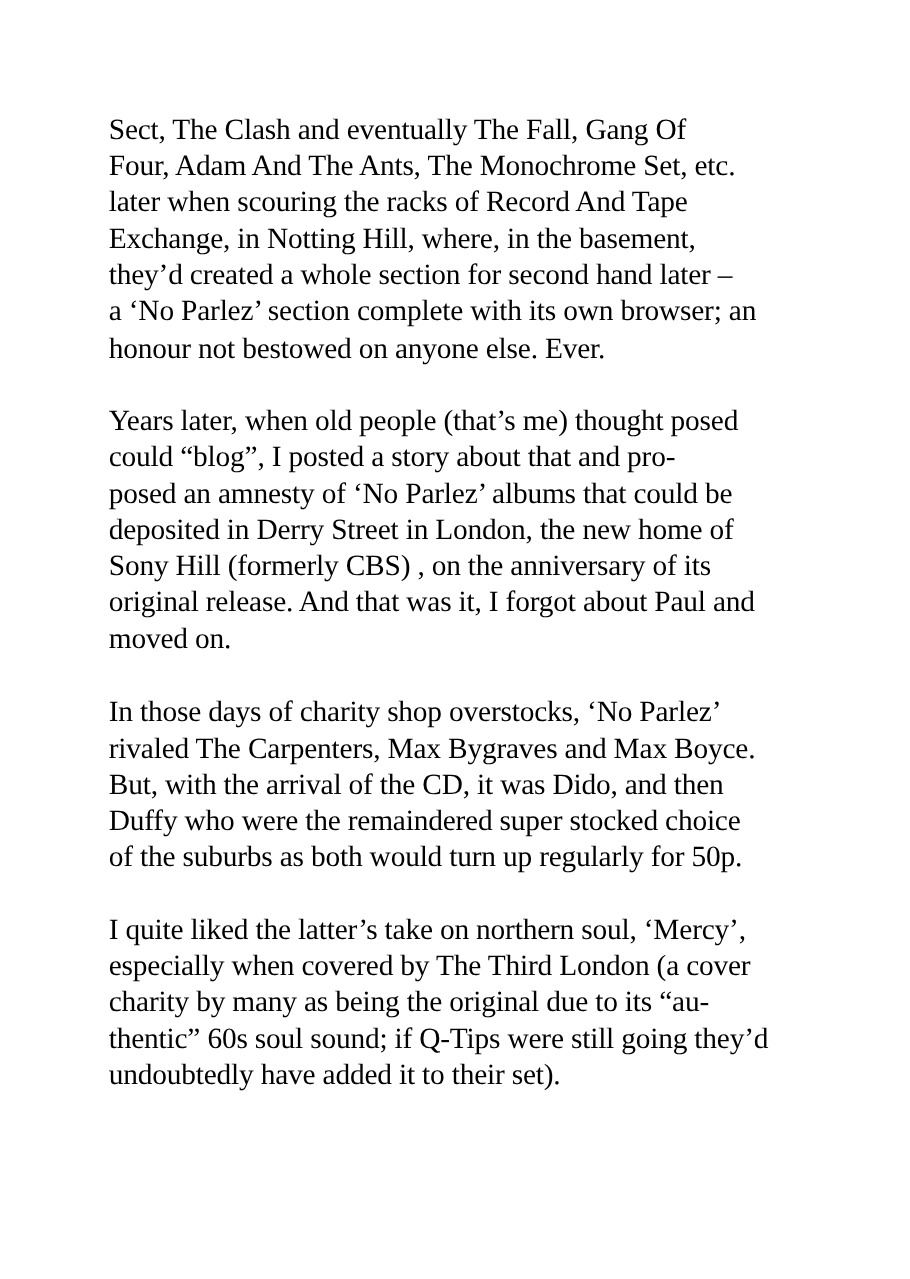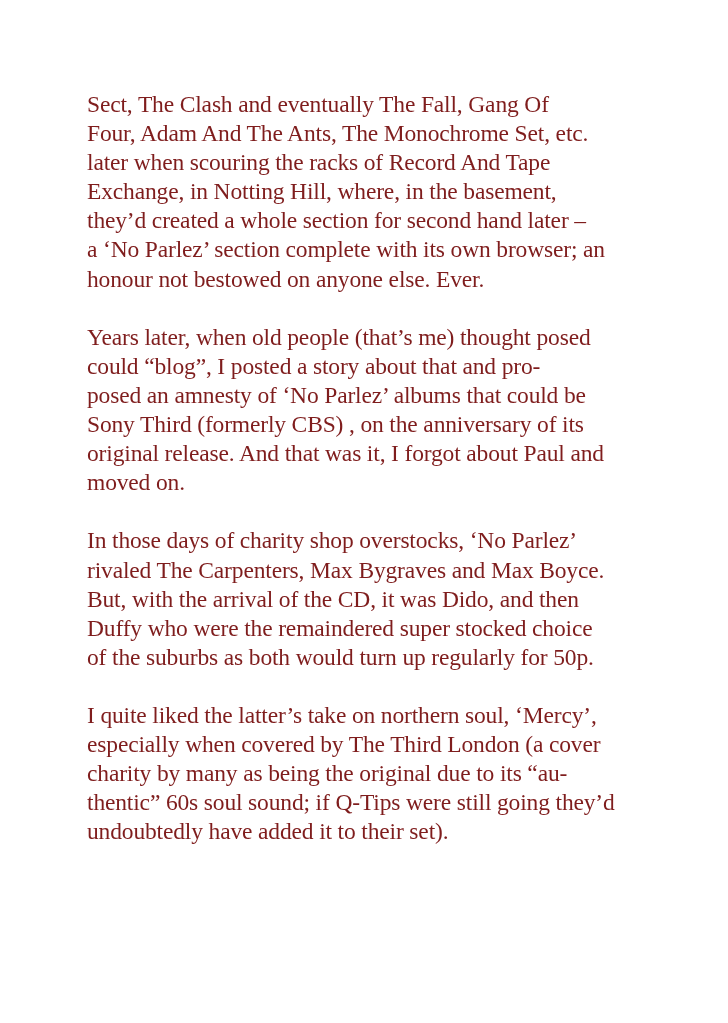--- a/index.html
+++ b/index.html
@@ -14,21 +14,21 @@
       overflow: hidden;
     }
     .page {
       position: absolute;
       left: 87px;
       top: 90px;
       width: 570px;
       font-family: "Liberation Serif", "DejaVu Serif", serif;
       font-size: 23.5px;
       line-height: 29.1px;
-      color: #7f1d1d;
+      color: #000000;
       letter-spacing: -0.15px;
     }
     .para {
       margin: 0 0 29.1px 0;
     }
     .line {
       display: block;
       white-space: nowrap;
     }
   </style>
@@ -44,21 +44,22 @@
     <span class="line">Exchange, in Notting Hill, where, in the basement,</span>
     <span class="line">they’d created a whole section for second hand later –</span>
     <span class="line">a ‘No Parlez’ section complete with its own browser; an</span>
     <span class="line">honour not bestowed on anyone else. Ever.</span>
   </p>
 
   <p class="para">
     <span class="line">Years later, when old people (that’s me) thought posed</span>
     <span class="line">could “blog”, I posted a story about that and pro-</span>
     <span class="line">posed an amnesty of ‘No Parlez’ albums that could be</span>
-    <span class="line">Sony Third (formerly CBS) , on the anniversary of its</span>
+    <span class="line">deposited in Derry Street in London, the new home of</span>
+    <span class="line">Sony Hill (formerly CBS) , on the anniversary of its</span>
     <span class="line">original release. And that was it, I forgot about Paul and</span>
     <span class="line">moved on.</span>
   </p>
 
   <p class="para">
     <span class="line">In those days of charity shop overstocks, ‘No Parlez’</span>
     <span class="line">rivaled The Carpenters, Max Bygraves and Max Boyce.</span>
     <span class="line">But, with the arrival of the CD, it was Dido, and then</span>
     <span class="line">Duffy who were the remaindered super stocked choice</span>
     <span class="line">of the suburbs as both would turn up regularly for 50p.</span>

